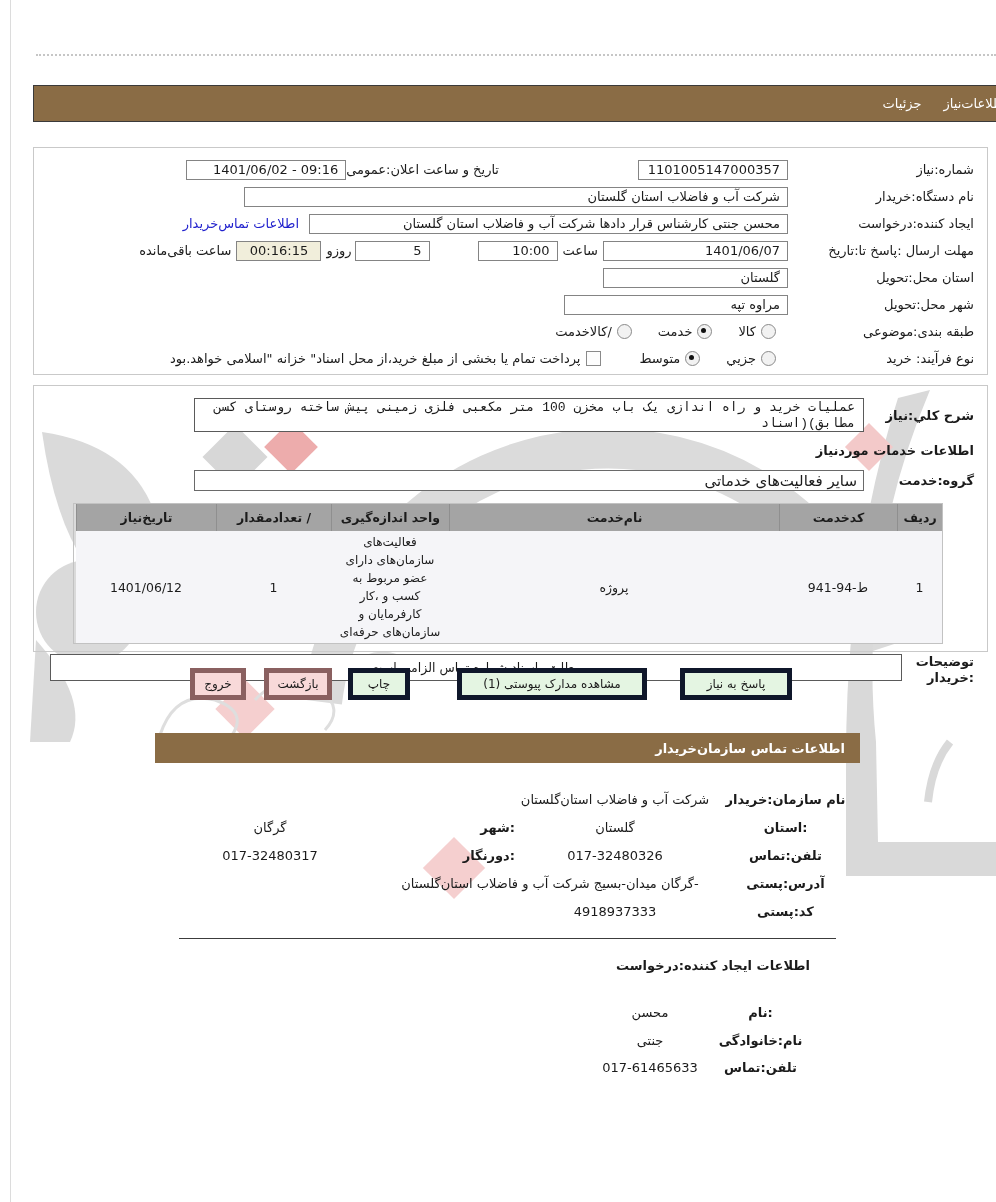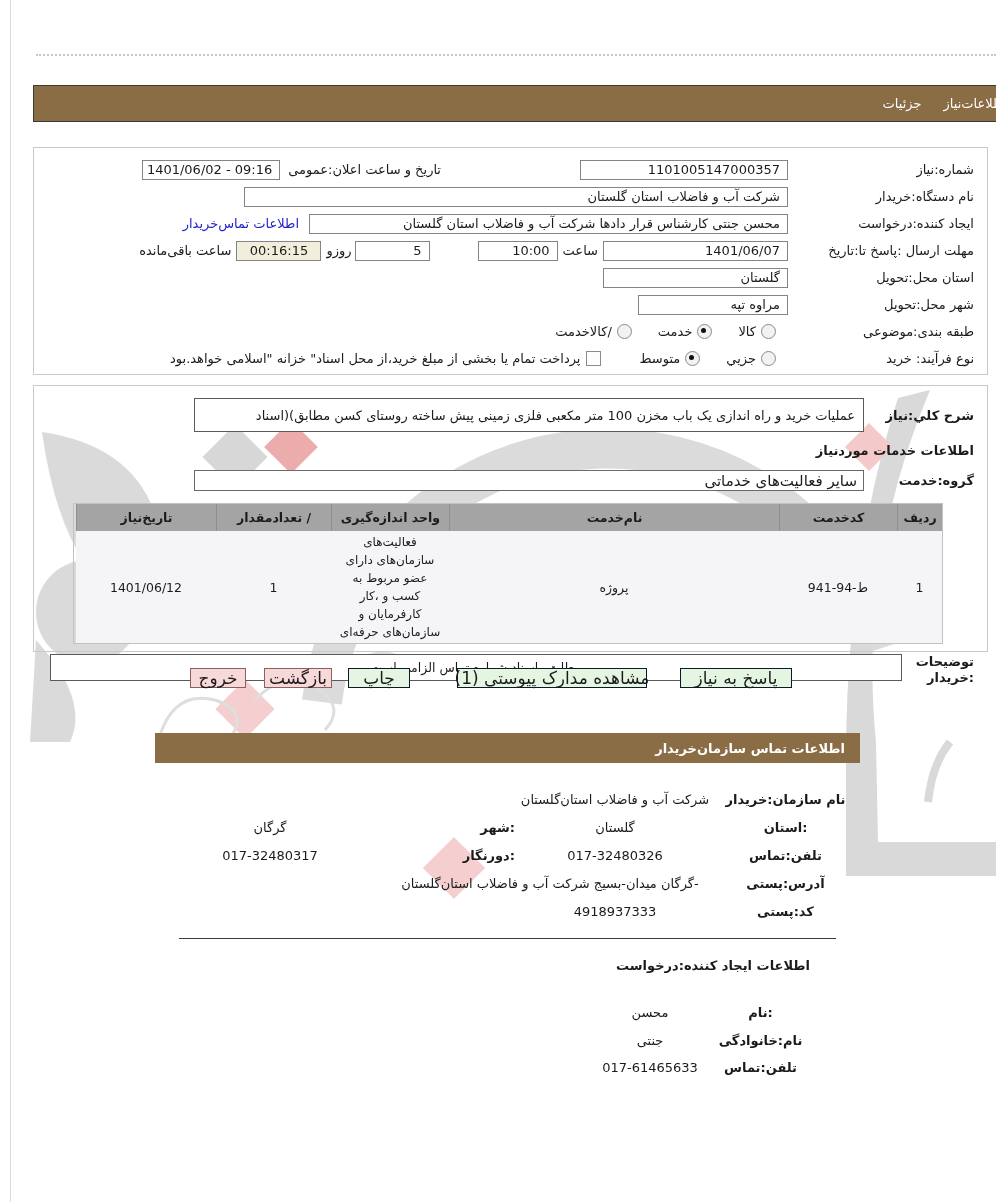--- a/index.html
+++ b/index.html
@@ -30,40 +30,40 @@
          flex:none;position:relative;}
   .radio.checked::after{content:"";position:absolute;left:3px;top:3px;width:5px;height:5px;
          border-radius:50%;background:#111;}
   .checkbox{width:13px;height:13px;border:1px solid #8a8a8a;background:#fdfdfd;flex:none;}
   .opt{display:flex;align-items:center;margin-right:26px;}
   .opt .lbl{margin-right:5px;}
   
   .n-row{display:flex;align-items:center;}
   .n-label{width:100px;flex:none;text-align:right;font-weight:bold;}
   .bigbox{width:670px;height:34px;border:1px solid #5a5a5a;background:#fff;display:flex;
-          align-items:center;padding:0 8px;box-sizing:border-box;margin-right:10px;}
+          align-items:center;padding:0 8px;box-sizing:border-box;margin-right:10px;font-family:Liberation Mono, monospace;}
   .groupbox{width:670px;height:21px;border:1px solid #6a6a6a;background:#fff;display:flex;
           align-items:center;padding:0 6px;box-sizing:border-box;margin-right:10px;font-size:15px;}
   .sect-heading{font-weight:bold;margin-top:11px;height:15px;line-height:15px;}
   .tblwrap{margin-top:12px;margin-right:31px;width:868px;border:1px solid #c2c2c2;}
   .tbl{display:grid;grid-template-columns:45px 118px 330px 118px 115px 140px;}
   .th{background:#a4a4a4;height:27px;display:flex;align-items:center;justify-content:center;
       font-weight:bold;font-size:12.5px;border-left:1px solid #8f8f8f;box-sizing:border-box;}
   .th:last-child{border-left:none;}
   .td{background:#f5f5f8;min-height:58px;display:flex;align-items:center;justify-content:center;
       font-size:12.5px;text-align:center;box-sizing:border-box;}
   .td.name{font-size:12px;line-height:1.5;padding:2px 6px;}
   .notesrow{display:flex;align-items:flex-start;margin-top:10px;}
   .noteslabel{width:70px;flex:none;text-align:right;font-weight:bold;line-height:1.2;}
   .notesbox{width:852px;height:27px;border:1px solid #5a5a5a;background:#fff;display:flex;
             align-items:center;justify-content:center;box-sizing:border-box;margin-right:2px;font-size:12.5px;}
   
   .actions{position:absolute;top:668px;right:204px;display:flex;}
-  .btn{height:20px;border:1px solid #0f172a;display:flex;align-items:center;justify-content:center;
-       font-size:17px;box-sizing:border-box;cursor:pointer;white-space:nowrap;}
+  .btn{height:32px;border:5px solid #0f172a;display:flex;align-items:center;justify-content:center;
+       font-size:12px;box-sizing:border-box;cursor:pointer;white-space:nowrap;}
   .btn.green{background:#e4f5e2;}
   .btn.pink{background:#f8d9d9;border-color:#8a6060;}
   
   .contact{position:absolute;left:155px;top:733px;width:705px;height:400px;}
   .cbar{position:absolute;top:0;left:0;right:0;height:30px;background:#8a6c45;color:#fff;
         display:flex;align-items:center;font-weight:bold;padding-right:15px;box-sizing:border-box;}
   .grid4{position:absolute;left:0;right:0;display:grid;grid-template-columns:145px 200px 130px 230px;
          align-items:center;height:22px;}
   .g-label{font-weight:bold;text-align:center;padding-left:6px;box-sizing:border-box;padding-right:10px;white-space:nowrap;}
   .g-label2{font-weight:bold;text-align:right;white-space:nowrap;}
@@ -104,23 +104,23 @@
     <div class="dotline"></div>
 
     <div class="tabbar">
       <span class="tab">اطلاعات‌نیاز</span>
       <span class="tab">جزئیات</span>
     </div>
 
     <div class="panel panel1">
       <div class="frow">
         <span class="flabel">شماره:نیاز</span>
-        <div class="inp ltr" style="width:208px">1101005147000357</div>
+        <div class="inp ltr" style="width:150px">1101005147000357</div>
         <span class="lbl" style="margin-right:139px">تاریخ و ساعت اعلان:عمومی</span>
-        <div class="inp ltr" style="width:138px;margin-right:8px">1401/06/02 - 09:16</div>
+        <div class="inp ltr" style="width:160px;">1401/06/02 - 09:16</div>
       </div>
       <div class="frow">
         <span class="flabel">نام دستگاه:خریدار</span>
         <div class="inp" style="width:544px">شرکت آب و فاضلاب استان گلستان</div>
       </div>
       <div class="frow">
         <span class="flabel">ایجاد کننده:درخواست</span>
         <div class="inp" style="width:479px">محسن جنتی کارشناس قرار دادها شرکت آب و فاضلاب استان گلستان</div>
         <span class="link">اطلاعات تماس‌خریدار</span>
       </div>
@@ -133,21 +133,21 @@
         <span class="lbl" style="margin-right:3px">روزو</span>
         <div class="inp ltr beige" style="width:85px;margin-right:5px">00:16:15</div>
         <span class="lbl" style="margin-right:5px">ساعت باقی‌مانده</span>
       </div>
       <div class="frow">
         <span class="flabel">استان محل:تحویل</span>
         <div class="inp" style="width:185px">گلستان</div>
       </div>
       <div class="frow">
         <span class="flabel">شهر محل:تحویل</span>
-        <div class="inp" style="width:150px">مراوه تپه</div>
+        <div class="inp" style="width:224px">مراوه تپه</div>
       </div>
       <div class="frow">
         <span class="flabel">طبقه بندی:موضوعی</span>
         <span class="opt" style="margin-right:12px">
           <span class="radio"></span>
           <span class="lbl">کالا</span>
         </span>
         <span class="opt">
           <span class="radio checked"></span>
           <span class="lbl">خدمت</span>

